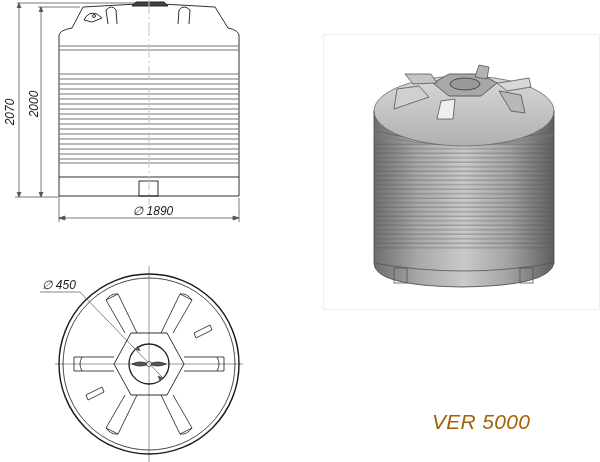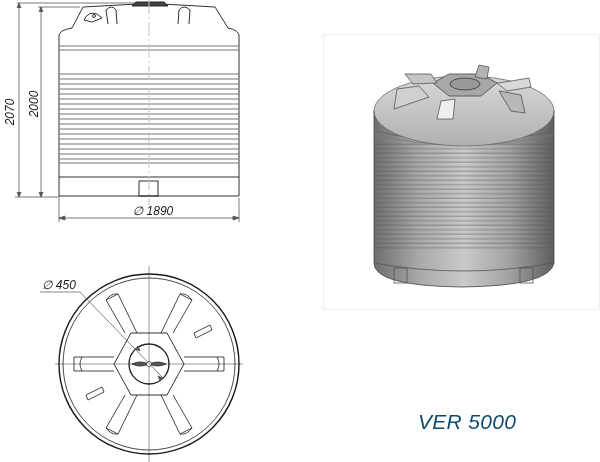--- a/index.html
+++ b/index.html
@@ -1,23 +1,23 @@
 <!DOCTYPE html>
 <html><head>
 <meta charset="utf-8">
 <style>
   html, body { margin: 0; padding: 0; background: #ffffff; }
   body { width: 600px; height: 462px; position: relative; overflow: hidden;
          font-family: "Liberation Sans", sans-serif; }
   .view { position: absolute; }
   .dim-label { font-family: "Liberation Sans", sans-serif; font-style: italic;
                font-size: 12px; fill: #1a1a1a; }
-  .model-label { position: absolute; left: 418px; top: 410px;
+  .model-label { position: absolute; left: 432px; top: 410px;
                  font-family: "Liberation Sans", sans-serif; font-style: italic;
-                 font-size: 21px; color: #0c4a6e; letter-spacing: 0.3px; }
+                 font-size: 21px; color: #a16207; letter-spacing: 0.3px; }
   .render-frame { position: absolute; left: 323px; top: 34px; width: 277px; height: 276px;
                   border: 1px solid #eeeeee; box-sizing: border-box; background: #fff; }
 </style>
 </head>
 <body>
 
 <svg class="view" style="left:0;top:0" width="300" height="230" viewBox="0 0 300 230">
 
   <g stroke="#555" stroke-width="0.8" fill="none">
     <line x1="17" y1="3" x2="150" y2="3"></line>

